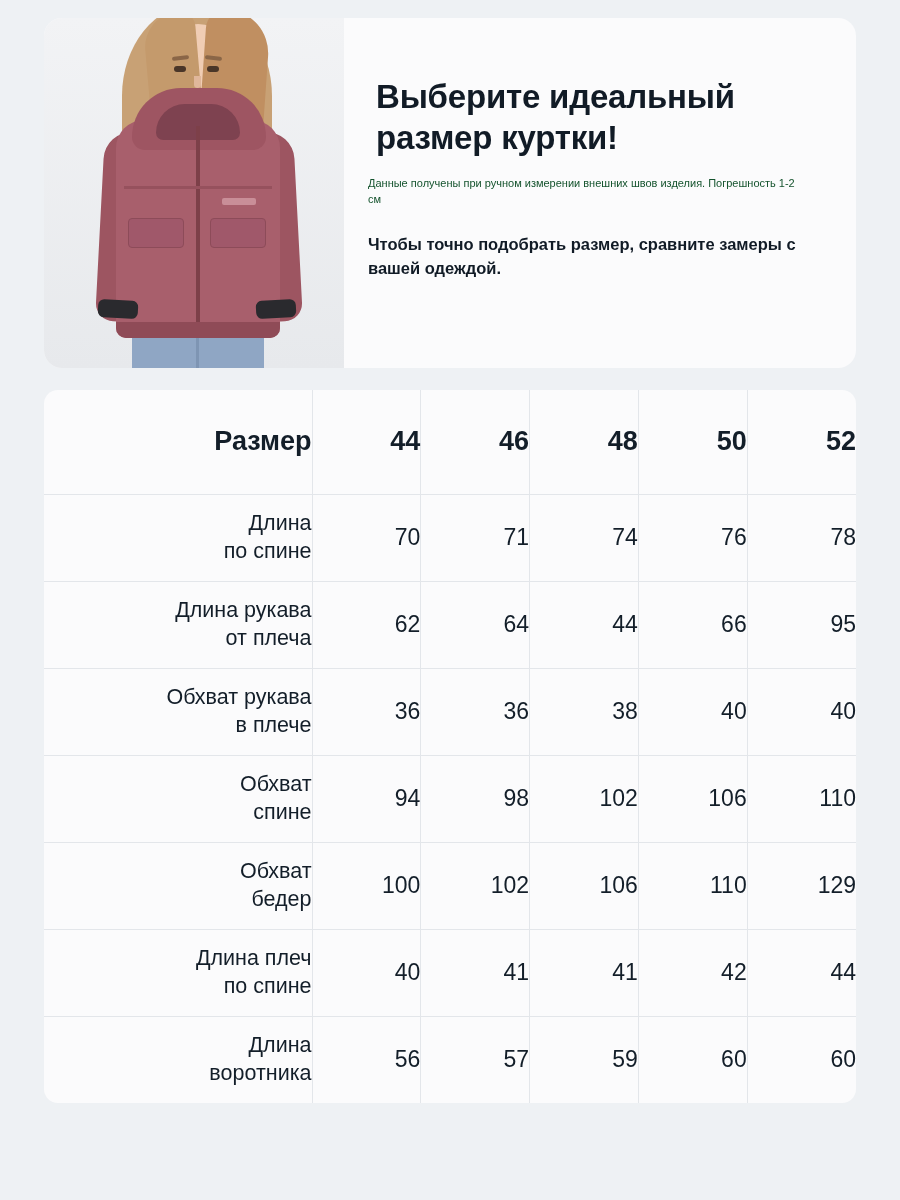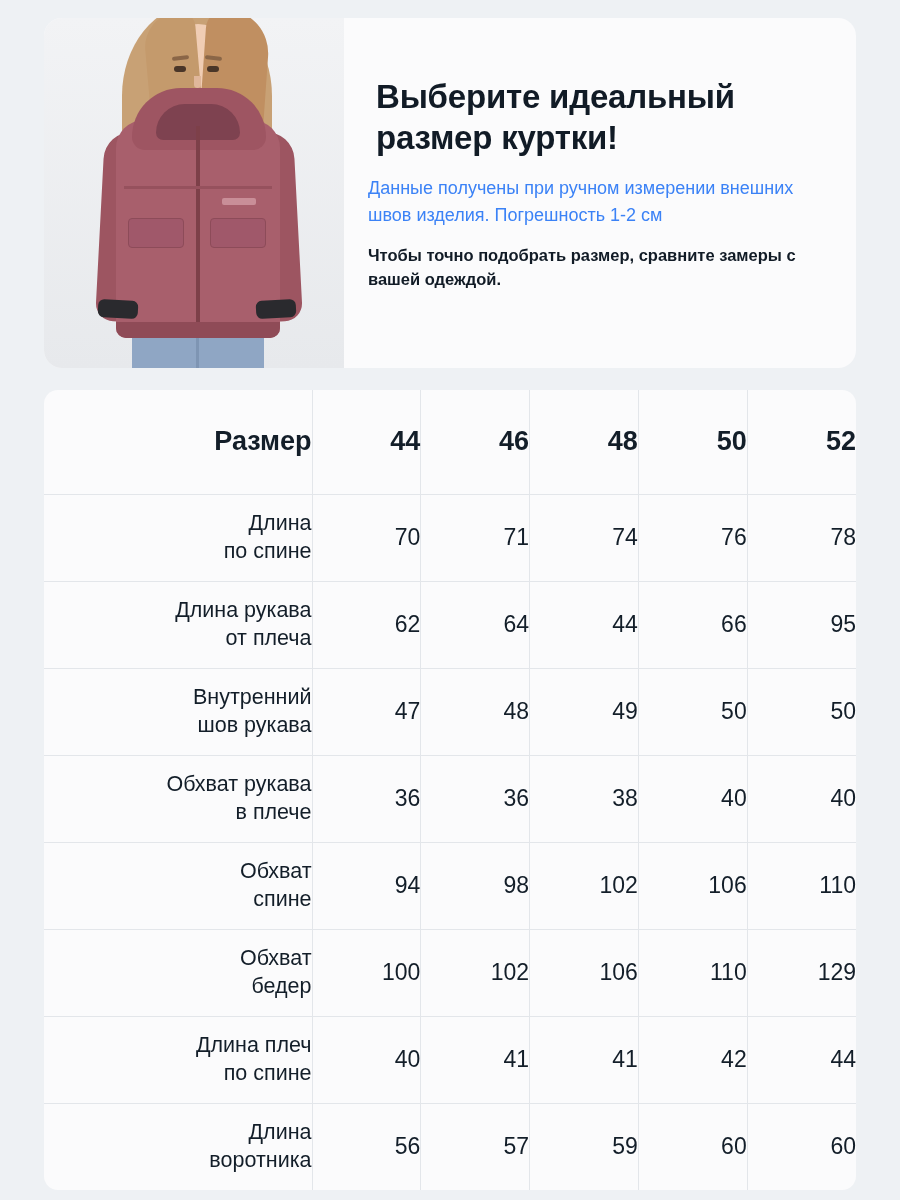--- a/index.html
+++ b/index.html
@@ -187,26 +187,26 @@
   .hero-title {
     font-size: 33px;
     font-weight: bold;
     line-height: 1.25;
     letter-spacing: -0.2px;
     color: #111b26;
     margin-left: 8px;
   }
   .hero-sub {
     margin-top: 16px;
-    font-size: 18px;
+    font-size: 11px;
     line-height: 1.5;
-    color: #3b82f6;
+    color: #14532d;
   }
   .hero-note {
-    margin-top: 14px;
+    margin-top: 24px;
     font-size: 16.5px;
     line-height: 1.5;
     font-weight: bold;
     color: #111b26;
   }
 
   
   .table-card {
     margin-top: 22px;
     background: #fbfbfc;
@@ -327,31 +327,20 @@
             <span>Длина рукава</span>
             <span>от плеча</span>
           </td>
           <td>62</td>
           <td>64</td>
           <td>44</td>
           <td>66</td>
           <td>95</td>
         </tr>
 
-        <tr>
-          <td>
-            <span>Внутренний</span>
-            <span>шов рукава</span>
-          </td>
-          <td>47</td>
-          <td>48</td>
-          <td>49</td>
-          <td>50</td>
-          <td>50</td>
-        </tr>
 
         <tr>
           <td>
             <span>Обхват рукава</span>
             <span>в плече</span>
           </td>
           <td>36</td>
           <td>36</td>
           <td>38</td>
           <td>40</td>

